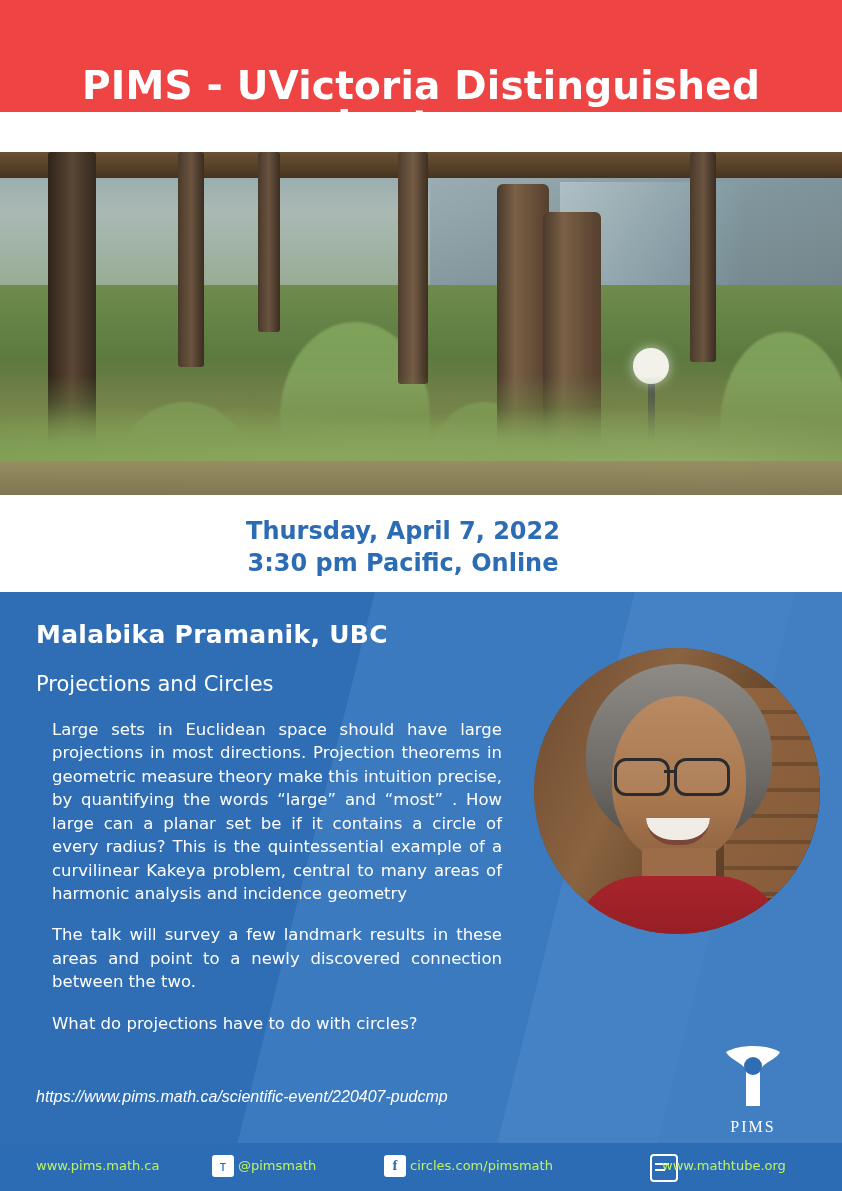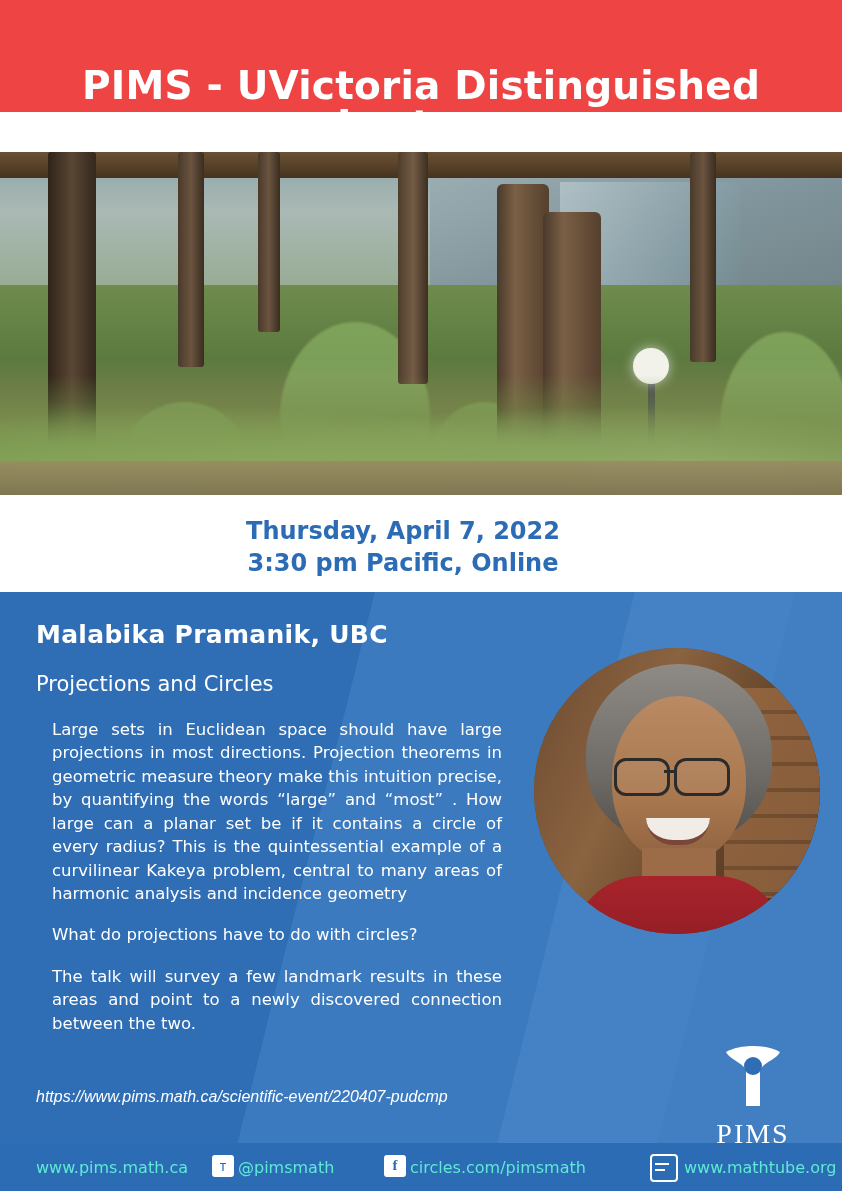--- a/index.html
+++ b/index.html
@@ -284,37 +284,37 @@
     color: #ffffff;
   }
   .pims-mark {
     position: absolute; left: 18px; top: 0;
     width: 74px; height: 74px;
   }
   .pims-word {
     position: absolute; left: 0; top: 78px; width: 110px;
     text-align: center;
     font-family: "Liberation Serif", serif;
-    font-size: 28px;
+    font-size: 16px;
     letter-spacing: 2px;
     color: #ffffff;
   }
 
   
   .footer {
     position: absolute;
     left: 0; top: 1143px;
     width: 842px; height: 48px;
     background: #2b6cb5;
   }
   .footer-item {
     position: absolute;
     top: 15px;
-    color: #5eead4;
-    font-size: 16px;
+    color: #bef264;
+    font-size: 13px;
     font-family: "DejaVu Sans", sans-serif;
     white-space: nowrap;
   }
   .f-web { left: 36px; }
   .f-tw-icon {
     position: absolute; left: 212px; top: 12px;
     width: 22px; height: 22px; border-radius: 3px;
     background: #ffffff; color: #2b6cb5;
     font-size: 14px; line-height: 22px; text-align: center;
   }
@@ -333,21 +333,21 @@
     border: 2px solid #ffffff; border-radius: 4px;
   }
   .f-mt-icon::before {
     content: "";
     position: absolute; left: 3px; top: 7px; width: 14px; height: 2px; background: #ffffff;
   }
   .f-mt-icon::after {
     content: "";
     position: absolute; left: 3px; top: 13px; width: 10px; height: 2px; background: #ffffff;
   }
-  .f-mt { left: 684px; text-align: right; }
+  .f-mt { left: 662px; text-align: right; }
 </style>
 </head>
 <body>
 
 <div class="poster">
 
   <div class="header">
     <div class="header-title">PIMS - UVictoria Distinguished Lecture</div>
   </div>
 
@@ -381,22 +381,22 @@
 
   <div class="body-blue">
     <div class="chev1"></div>
     <div class="chev2"></div>
 
     <div class="speaker-name">Malabika Pramanik, UBC</div>
     <div class="talk-title">Projections and Circles</div>
 
     <div class="abstract">
       <p>Large sets in Euclidean space should have large projections in most directions. Projection theorems in geometric measure theory make this intuition precise, by quantifying the words “large” and “most” . How large can a planar set be if it contains a circle of every radius? This is the quintessential example of a curvilinear Kakeya problem, central to many areas of harmonic analysis and incidence geometry</p>
+      <p>The talk will survey a few landmark results in these areas and point to a newly discovered connection between the two.</p>
       <p>What do projections have to do with circles?</p>
-      <p>The talk will survey a few landmark results in these areas and point to a newly discovered connection between the two.</p>
     </div>
 
     <div class="event-link">https://www.pims.math.ca/scientific-event/220407-pudcmp</div>
 
     <div class="speaker-photo">
       <div class="sp-bg"></div>
       <div class="sp-shelf"></div>
       <div class="sp-hair"></div>
       <div class="sp-face"></div>
       <div class="sp-glasses-l"></div>

